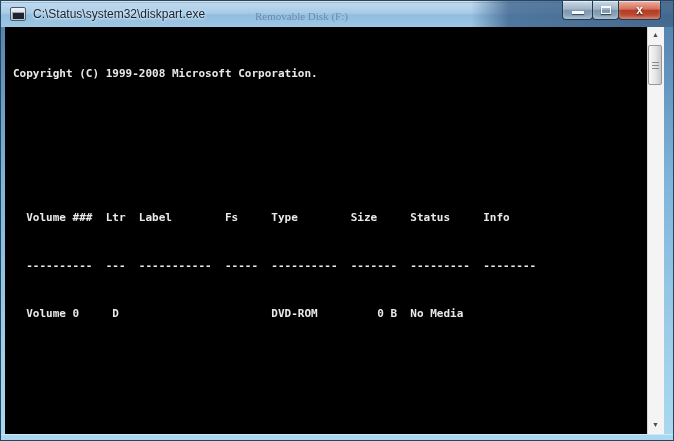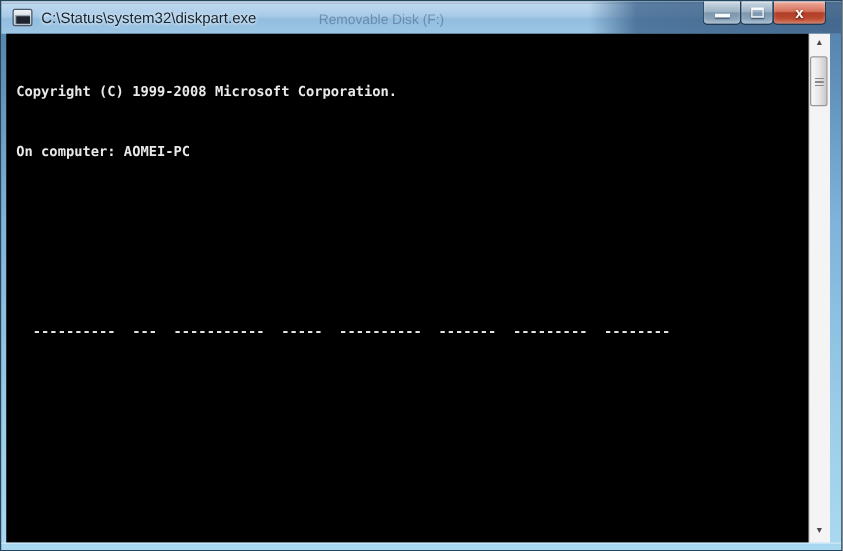--- a/index.html
+++ b/index.html
@@ -19,21 +19,21 @@
     background:linear-gradient(180deg,#c2dcf1 0%,#a9cbe7 45%,#92bddf 55%,#9ec7e4 100%);
     box-shadow:inset 0 1px 0 rgba(255,255,255,.6), inset 0 2px 0 rgba(70,90,110,.25);
   }
   .titlebar-darkpatch {
     position:absolute; top:0; bottom:0; left:470px; right:0;
     background:linear-gradient(90deg, rgba(52,90,132,0) 0px, rgba(52,90,132,.72) 38px, rgba(45,80,120,.78) 100%);
   }
   .ghost-text {
     position:absolute; left:254px; top:9px;
     font-size:11px; color:rgba(56,82,120,.48);
-    filter:blur(.6px); white-space:nowrap;
+    filter:blur(.6px); white-space:nowrap;font-family:Liberation Serif, serif;
   }
   .app-icon {
     position:absolute; left:9px; top:6px; width:16px; height:14px;
     background:linear-gradient(180deg,#eef3f6,#b6c3cc);
     border:1px solid #49596a; border-radius:2px;
   }
   .app-icon::after {
     content:""; position:absolute; left:1px; right:1px; top:4px; bottom:1px;
     background:#1d2430; box-shadow:inset 1px 1px 0 rgba(210,225,235,.7);
   }
@@ -137,24 +137,25 @@
         <div class="glyph-max"></div>
       </div>
       <div class="ctl-btn ctl-close">
         <div class="glyph-close">x</div>
       </div>
     </div>
   </div>
 
   <div class="term">
     <div class="ln">Copyright (C) 1999-2008 Microsoft Corporation.</div>
-    <div class="ln">On computer: AOMEI-PC</div>
     <div class="ln"></div>
     <div class="ln"></div>
+    <div class="ln">  Volume ###  Ltr  Label        Fs     Type        Size     Status     Info</div>
     <div class="ln">  ----------  ---  -----------  -----  ----------  -------  ---------  --------</div>
+    <div class="ln">  Volume 0     D                       DVD-ROM         0 B  No Media</div>
     
     
     
     
     
     
     
     
     
     

